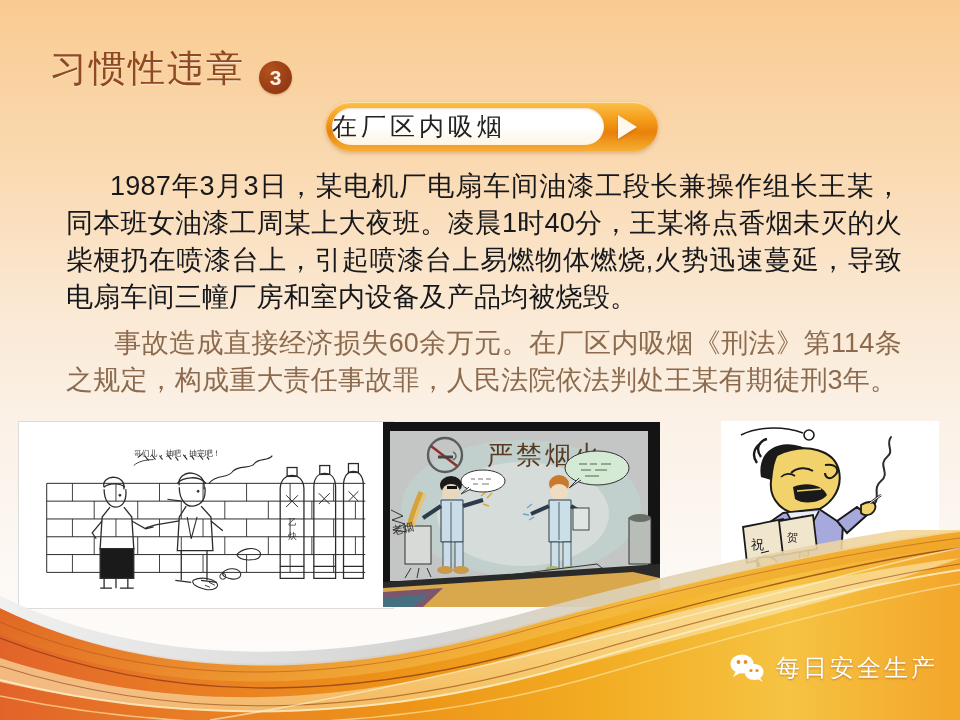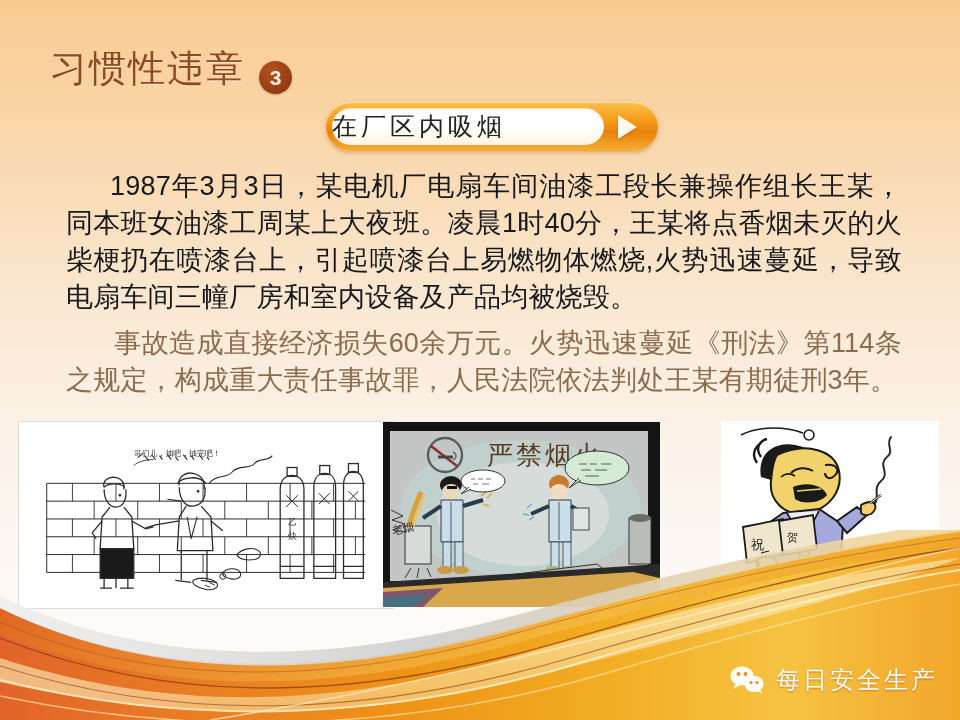--- a/index.html
+++ b/index.html
@@ -84,21 +84,21 @@
   .ill2{ width:100%; height:100%; display:block; }
 
   
   .ill3{ width:100%; height:100%; display:block; }
 
   
   .wave{ position:absolute; left:0; bottom:0; width:960px; height:190px; }
 
   
   .brand{
-    position:absolute; right:22px; bottom:24px;
+    position:absolute; right:22px; bottom:36px;
     display:flex; align-items:center; gap:11px; z-index:9;
   }
   .brand-text{
     font-size:24px; color:#FFFFFF; letter-spacing:3px; white-space:nowrap;
     font-family:"Liberation Sans","DejaVu Sans",sans-serif;
     text-shadow:0 1px 2px rgba(120,50,0,.45);
   }
   .wechat{ width:36px; height:30px; position:relative; }
 </style>
 </head>
@@ -114,21 +114,21 @@
   <div class="banner">
     <div class="banner-inner">
       <span class="banner-text">在厂区内吸烟</span>
     </div>
     <div class="banner-arrow">
         <div class="tri"></div>
       </div>
   </div>
 
   <div class="para p1"><span class="ind"></span><span>1987年3月3日，某电机厂电扇车间油漆工段长兼操作组长王某，同本班女油漆工周某上大夜班。凌晨1时40分，王某将点香烟未灭的火柴梗扔在喷漆台上，引起喷漆台上易燃物体燃烧,火势迅速蔓延，导致电扇车间三幢厂房和室内设备及产品均被烧毁。</span></div>
-  <div class="para p2"><span class="ind"></span><span>事故造成直接经济损失60余万元。火势迅速蔓延《刑法》第114条之规定，构成重大责任事故罪，人民法院依法判处王某有期徒刑3年。</span></div>
+  <div class="para p2"><span class="ind"></span><span>事故造成直接经济损失60余万元。在厂区内吸烟《刑法》第114条之规定，构成重大责任事故罪，人民法院依法判处王某有期徒刑3年。</span></div>
 
   <div class="photos">
 
     <div class="ph ph-1">
       <svg class="ill1" viewBox="0 0 330 188">
         <rect width="330" height="188" fill="#FFFFFF"></rect>
         <g stroke="#2B2B2B" stroke-width="1" fill="none">
 
           <line x1="4" y1="62" x2="326" y2="62"></line>
           <line x1="4" y1="62" x2="4" y2="152"></line>

